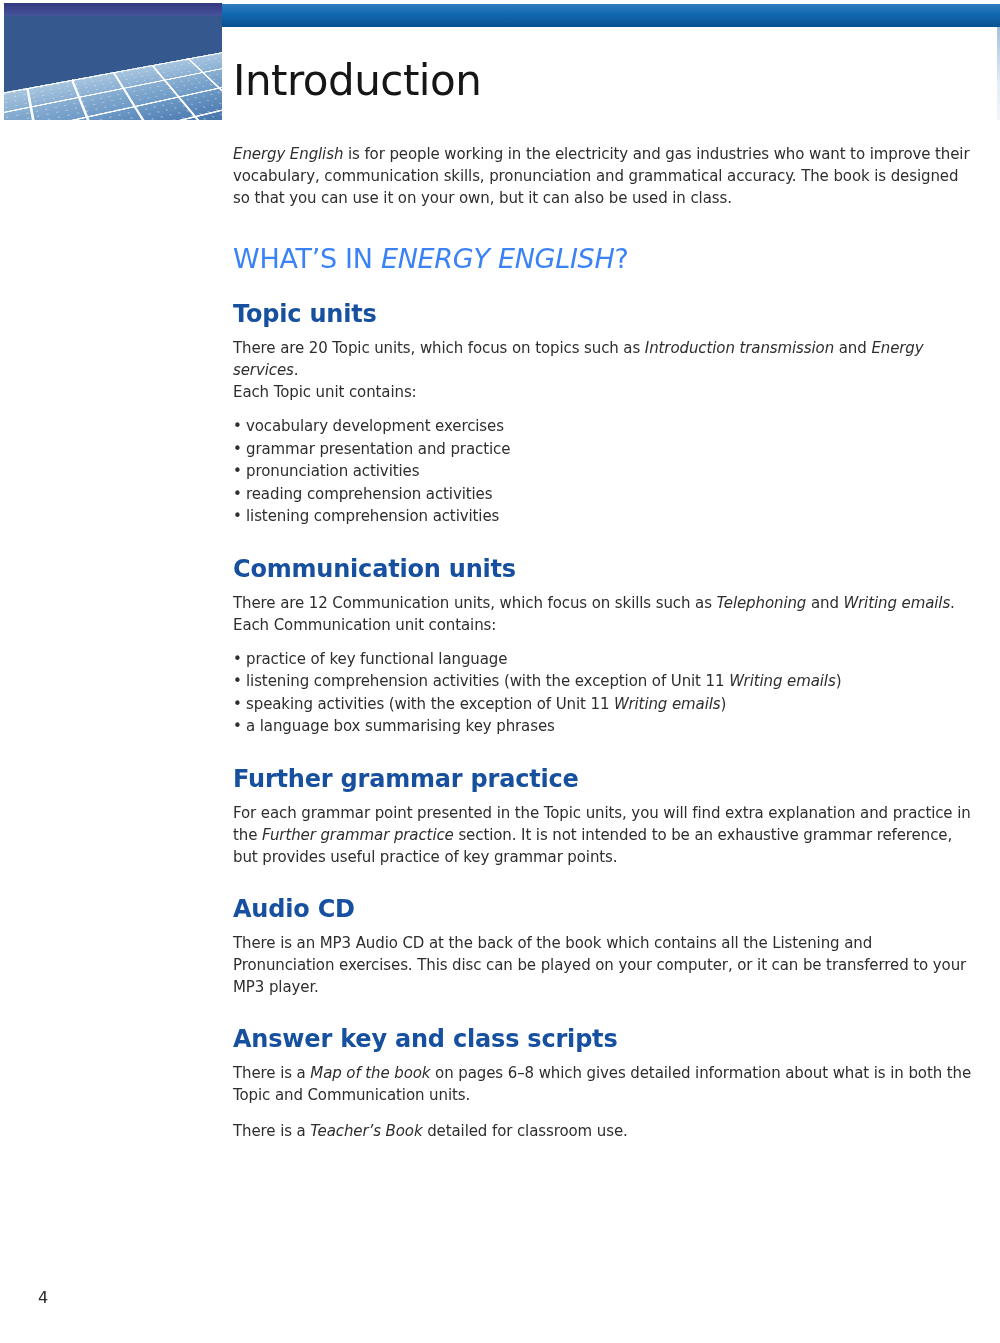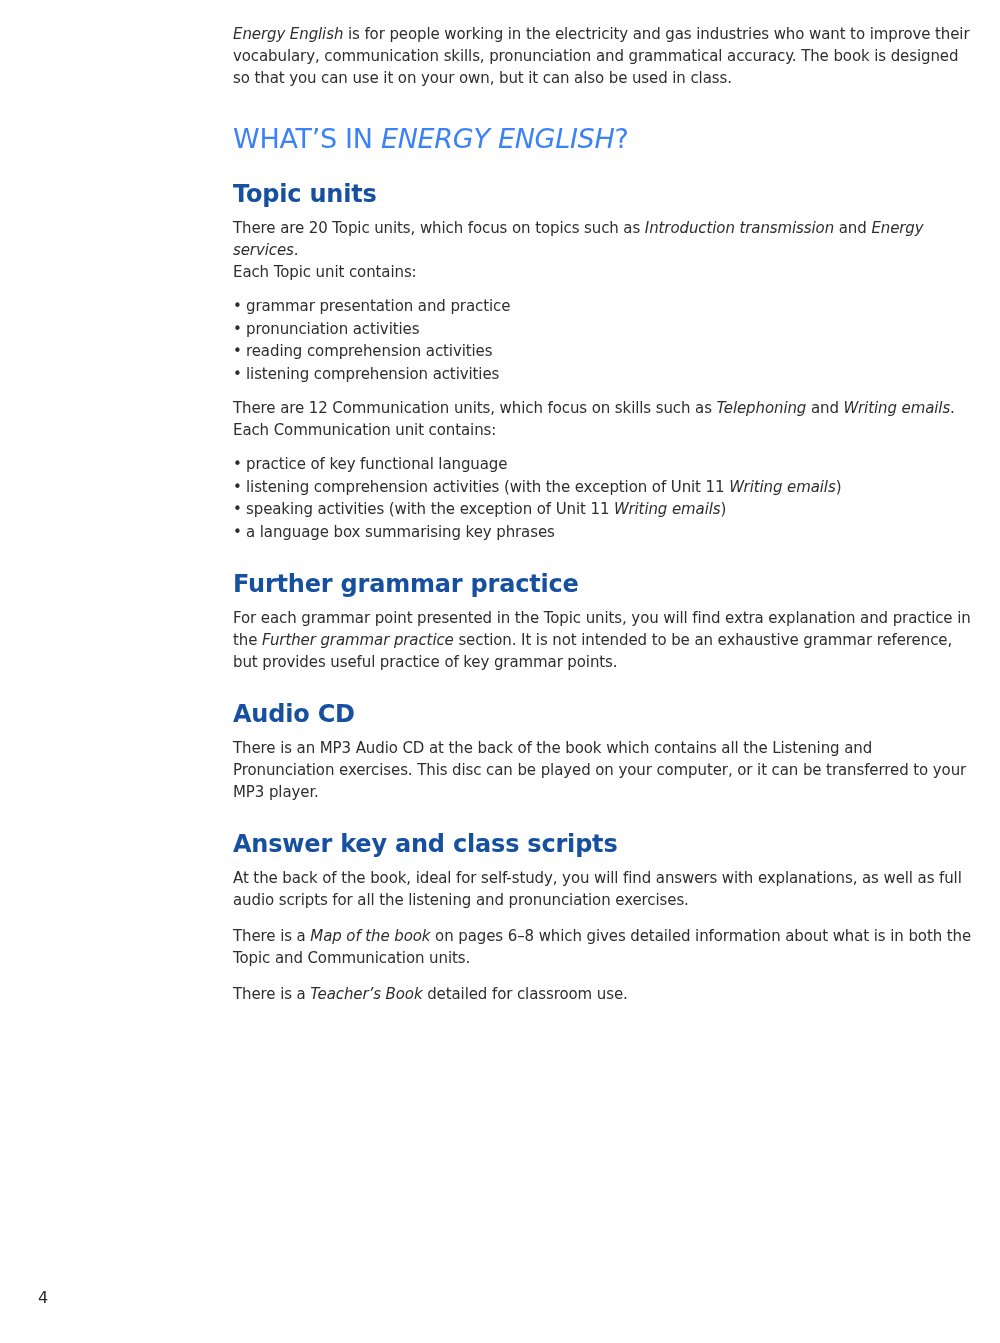--- a/index.html
+++ b/index.html
@@ -74,39 +74,50 @@
   .page-number {
     position: absolute; left: 38px; top: 1288px;
     font-size: 16px; color: #2b2b2b;
   }
 </style>
 </head>
 <body>
 
 <div class="page">
 
+  <header class="masthead">
+    <div class="band"></div>
+    <div class="photo">
+      <div class="photo-panels"></div>
+      <div class="photo-sky"></div>
+    </div>
+    <h1 class="page-title">Introduction</h1>
+    <div class="edge-line"></div>
+  </header>
 
   <main class="content">
 
     <p class="intro"><i>Energy English</i><span> is for people working in the electricity and gas industries who want to improve their vocabulary, communication skills, pronunciation and grammatical accuracy. The book is designed so that you can use it on your own, but it can also be used in class.</span></p>
 
     <h2 class="main-heading"><span>WHAT’S IN </span><i>ENERGY ENGLISH</i><span>?</span></h2>
 
     <section>
       <h3>Topic units</h3>
       <p><span>There are 20 Topic units, which focus on topics such as </span><i>Introduction transmission</i><span> and </span><i>Energy services</i><span>.</span><br><span>Each Topic unit contains:</span></p>
       <ul class="bullets">
+        <li><span>vocabulary development exercises</span></li>
         <li><span>grammar presentation and practice</span></li>
         <li><span>pronunciation activities</span></li>
         <li><span>reading comprehension activities</span></li>
         <li><span>listening comprehension activities</span></li>
       </ul>
     </section>
 
     <section>
+      <h3>Communication units</h3>
       <p><span>There are 12 Communication units, which focus on skills such as </span><i>Telephoning</i><span> and </span><i>Writing emails</i><span>.</span><br><span>Each Communication unit contains:</span></p>
       <ul class="bullets">
         <li><span>practice of key functional language</span></li>
         <li><span>listening comprehension activities (with the exception of Unit 11 </span><i>Writing emails</i><span>)</span></li>
         <li><span>speaking activities (with the exception of Unit 11 </span><i>Writing emails</i><span>)</span></li>
         <li><span>a language box summarising key phrases</span></li>
       </ul>
     </section>
 
     <section>
@@ -114,21 +125,20 @@
       <p><span>For each grammar point presented in the Topic units, you will find extra explanation and practice in the </span><i>Further grammar practice</i><span> section. It is not intended to be an exhaustive grammar reference, but provides useful practice of key grammar points.</span></p>
     </section>
 
     <section>
       <h3>Audio CD</h3>
       <p><span>There is an MP3 Audio CD at the back of the book which contains all the Listening and Pronunciation exercises. This disc can be played on your computer, or it can be transferred to your MP3 player.</span></p>
     </section>
 
     <section>
       <h3>Answer key and class scripts</h3>
-      <p><span>At the back of the book, ideal for self-study, you will find answers with explanations, as well as full audio scripts for all the listening and pronunciation exercises.</span></p>
       <p><span>There is a </span><i>Map of the book</i><span> on pages 6–8 which gives detailed information about what is in both the Topic and Communication units.</span></p>
       <p><span>There is a </span><i>Teacher’s Book</i><span> detailed for classroom use.</span></p>
     </section>
 
   </main>
 
   <span class="page-number">4</span>
 
 </div>
 

